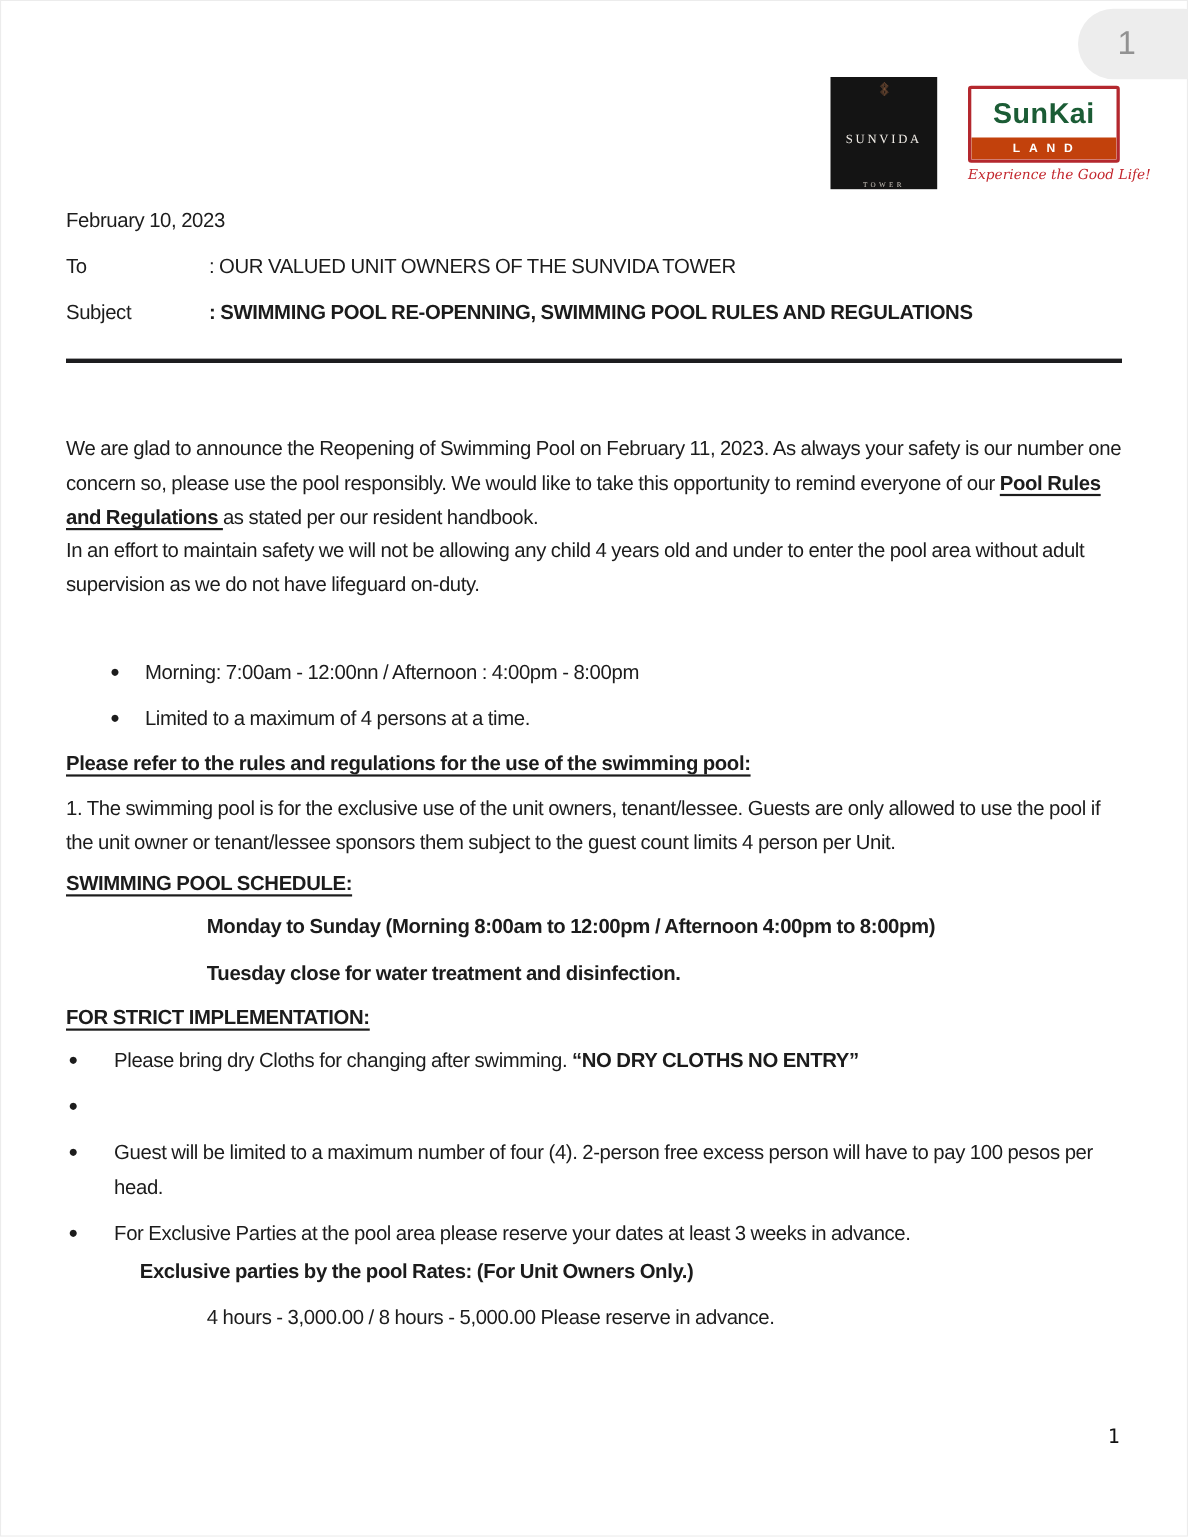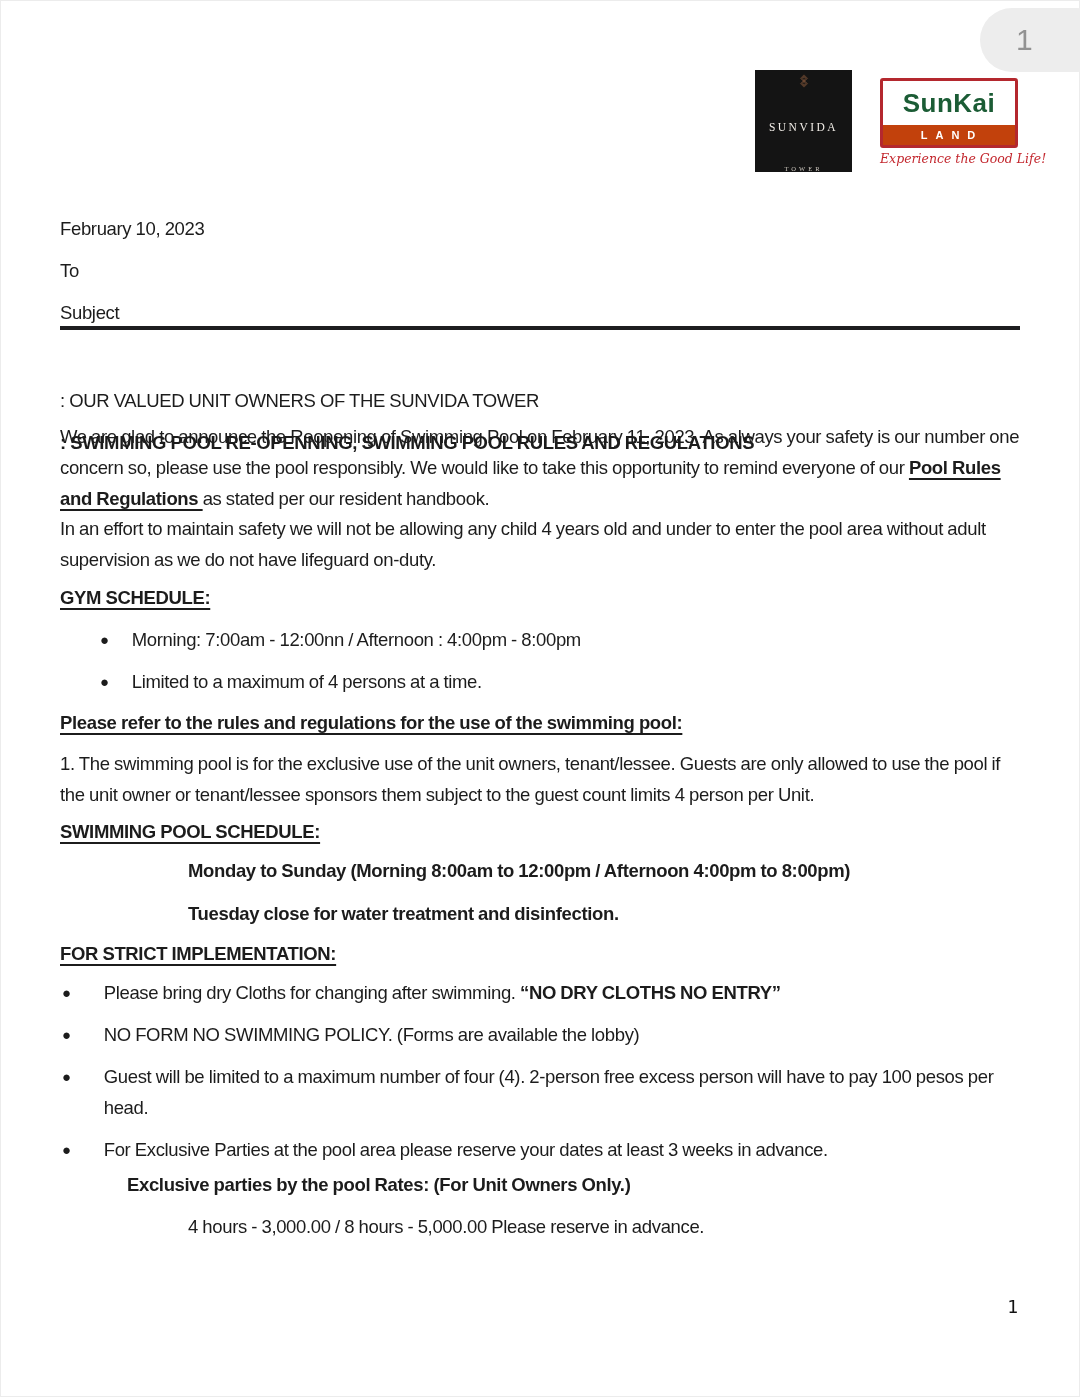--- a/index.html
+++ b/index.html
@@ -43,22 +43,22 @@
   }
   .sunkai-name { color:#1b5c35; font-weight:bold; font-size:26px; text-align:center; padding:7px 2px 6px 2px; letter-spacing:0.5px; }
   .sunkai-band { background:#c2410c; color:#fff; font-weight:bold; font-size:11px; text-align:center; letter-spacing:8px; padding:4px 0 4px 6px; }
   .sunkai-tagline {
     color:#c3272e; font-family:"DejaVu Serif", serif; font-style:italic;
     font-size:12.5px; text-align:center; margin-top:3px; white-space:nowrap;
   }
 
   
   .doc-text { font-size:18.5px; letter-spacing:-0.35px; word-spacing:-0.4px; line-height:31px; }
-  .block { position:absolute; left:60px; width:960px;margin-top:29px; }
-  .row { display:flex;flex-direction:column; }
+  .block { position:absolute; left:60px; width:960px; }
+  .row { display:flex; }
   .row .lbl { width:130px; flex:0 0 130px; }
   .b { font-weight:bold; }
   .hu { font-weight:bold; text-decoration:underline; text-decoration-thickness:2px; text-underline-offset:4px; }
   .rule-line { position:absolute; left:60px; width:960px; height:4px; background:#1d1d1f; }
 
   ul.blist { list-style:none; }
   ul.blist li { display:flex; margin-bottom:11px; }
   .blt { flex:0 0 auto; font-size:15px; line-height:31px; }
   .gym-list li .blt { margin-left:40px; margin-right:23px; }
   .strict-list li .blt { margin-left:2px; margin-right:33px; }
@@ -98,34 +98,33 @@
     </div>
   </div>
 
   <div class="block doc-text" style="top:184px;">February 10, 2023</div>
 
   <div class="block doc-text row" style="top:226px;">
     <span class="lbl">To</span>
     <span>: OUR VALUED UNIT OWNERS OF THE SUNVIDA TOWER</span>
   </div>
 
-  <div class="block doc-text row" style="top:268px;justify-content:space-between;">
+  <div class="block doc-text row" style="top:268px;">
     <span class="lbl">Subject</span>
     <span class="b">: SWIMMING POOL RE-OPENNING, SWIMMING POOL RULES AND REGULATIONS</span>
   </div>
 
   <div class="rule-line" style="top:326px;"></div>
 
   <div class="block doc-text" style="top:392px;">
     <span>We are glad to announce the Reopening of Swimming Pool on February 11, 2023. As always your safety is our number one concern so, please use the pool responsibly. We would like to take this opportunity to remind everyone of our </span><span class="hu">Pool Rules and Regulations </span><span>as stated per our resident handbook.</span>
   </div>
 
   <div class="block doc-text" style="top:484px;">In an effort to maintain safety we will not be allowing any child 4 years old and under to enter the pool area without adult supervision as we do not have lifeguard on-duty.</div>
 
-  <div class="block doc-text hu" style="top:553px;">GYM SCHEDULE:</div>
 
   <ul class="block doc-text blist gym-list" style="top:595px;">
     <li>
       <span class="blt">●</span>
       <span>Morning: 7:00am - 12:00nn / Afternoon : 4:00pm - 8:00pm</span>
     </li>
     <li>
       <span class="blt">●</span>
       <span>Limited to a maximum of 4 persons at a time.</span>
     </li>
@@ -142,21 +141,20 @@
 
   <div class="block doc-text hu" style="top:909px;">FOR STRICT IMPLEMENTATION:</div>
 
   <ul class="block doc-text blist strict-list" style="top:948px;">
     <li>
       <span class="blt">●</span>
       <span><span>Please bring dry Cloths for changing after swimming. </span><span class="b">“NO DRY CLOTHS NO ENTRY”</span></span>
     </li>
     <li>
       <span class="blt">●</span>
-      <span><span>NO FORM NO SWIMMING POLICY. (Forms are available the lobby)</span><span class="b"></span></span>
     </li>
     <li>
       <span class="blt">●</span>
       <span><span>Guest will be limited to a maximum number of four (4). 2-person free excess person will have to pay 100 pesos per head.</span><span class="b"></span></span>
     </li>
     <li>
       <span class="blt">●</span>
       <span><span>For Exclusive Parties at the pool area please reserve your dates at least 3 weeks in advance.</span><span class="b"></span></span>
     </li>
   </ul>

